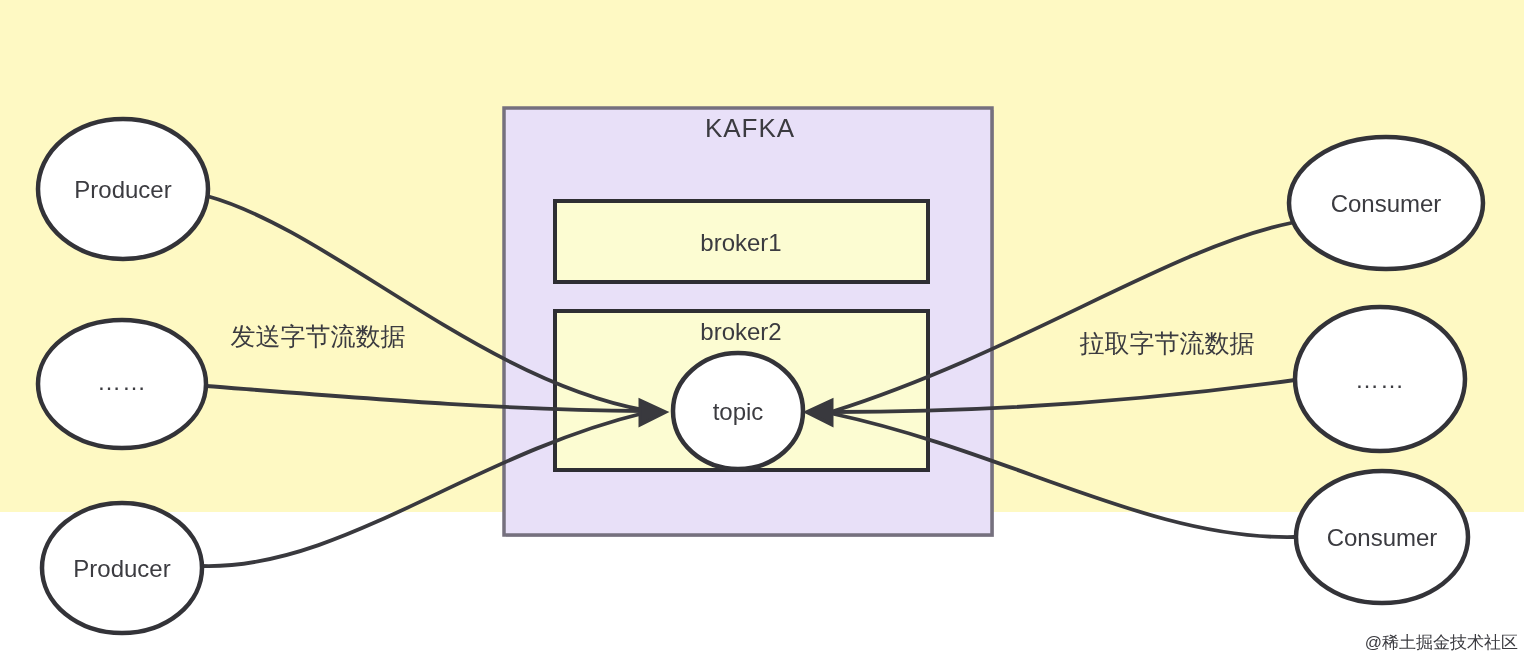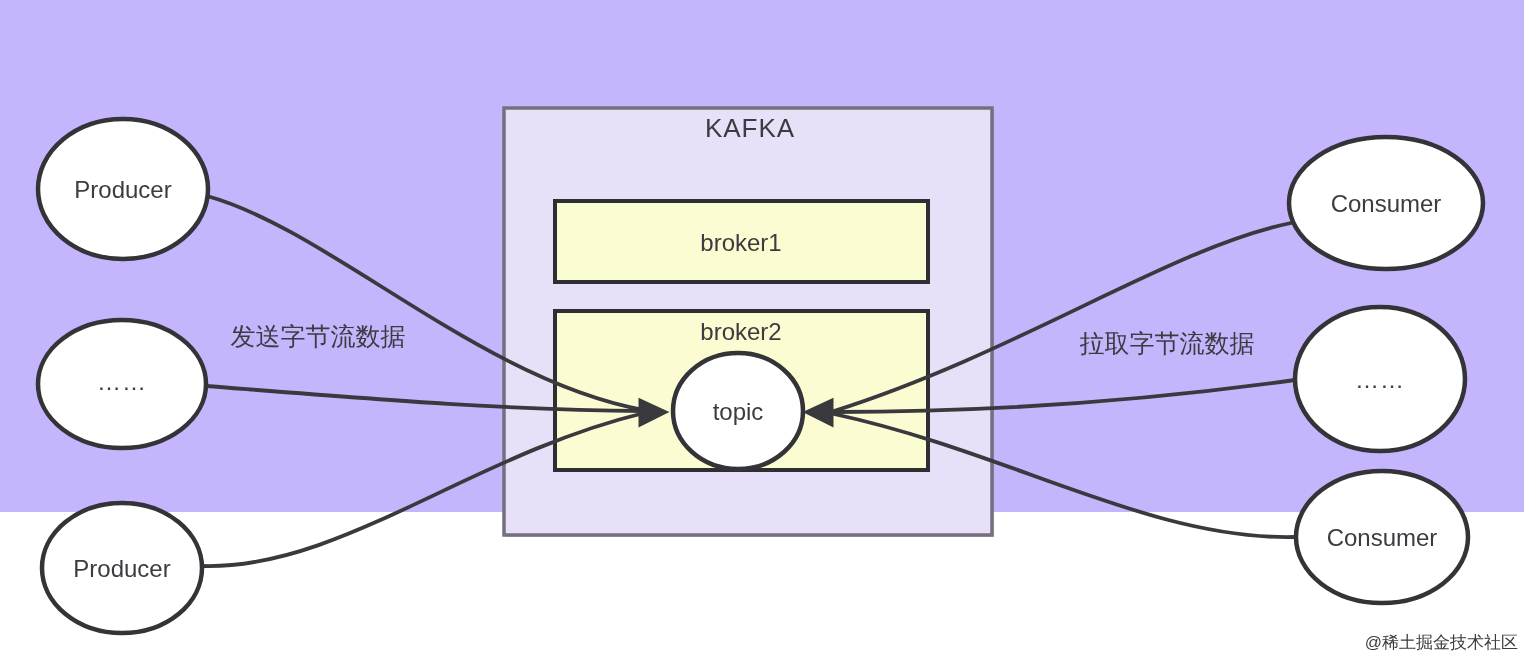--- a/index.html
+++ b/index.html
@@ -7,21 +7,21 @@
     padding: 0;
     background: #ffffff;
     width: 1524px;
     height: 658px;
     overflow: hidden;
   }
   .stage {
     position: relative;
     width: 1524px;
     height: 512px;
-    background: #c4b5fd;
+    background: #fef9c3;
   }
   svg {
     display: block;
   }
   svg text {
     font-family: "Liberation Sans", "DejaVu Sans", sans-serif;
     fill: #3b3b40;
   }
   .node-label   { font-size: 24px; }
   .kafka-title  { font-size: 26px; letter-spacing: 1px; }

